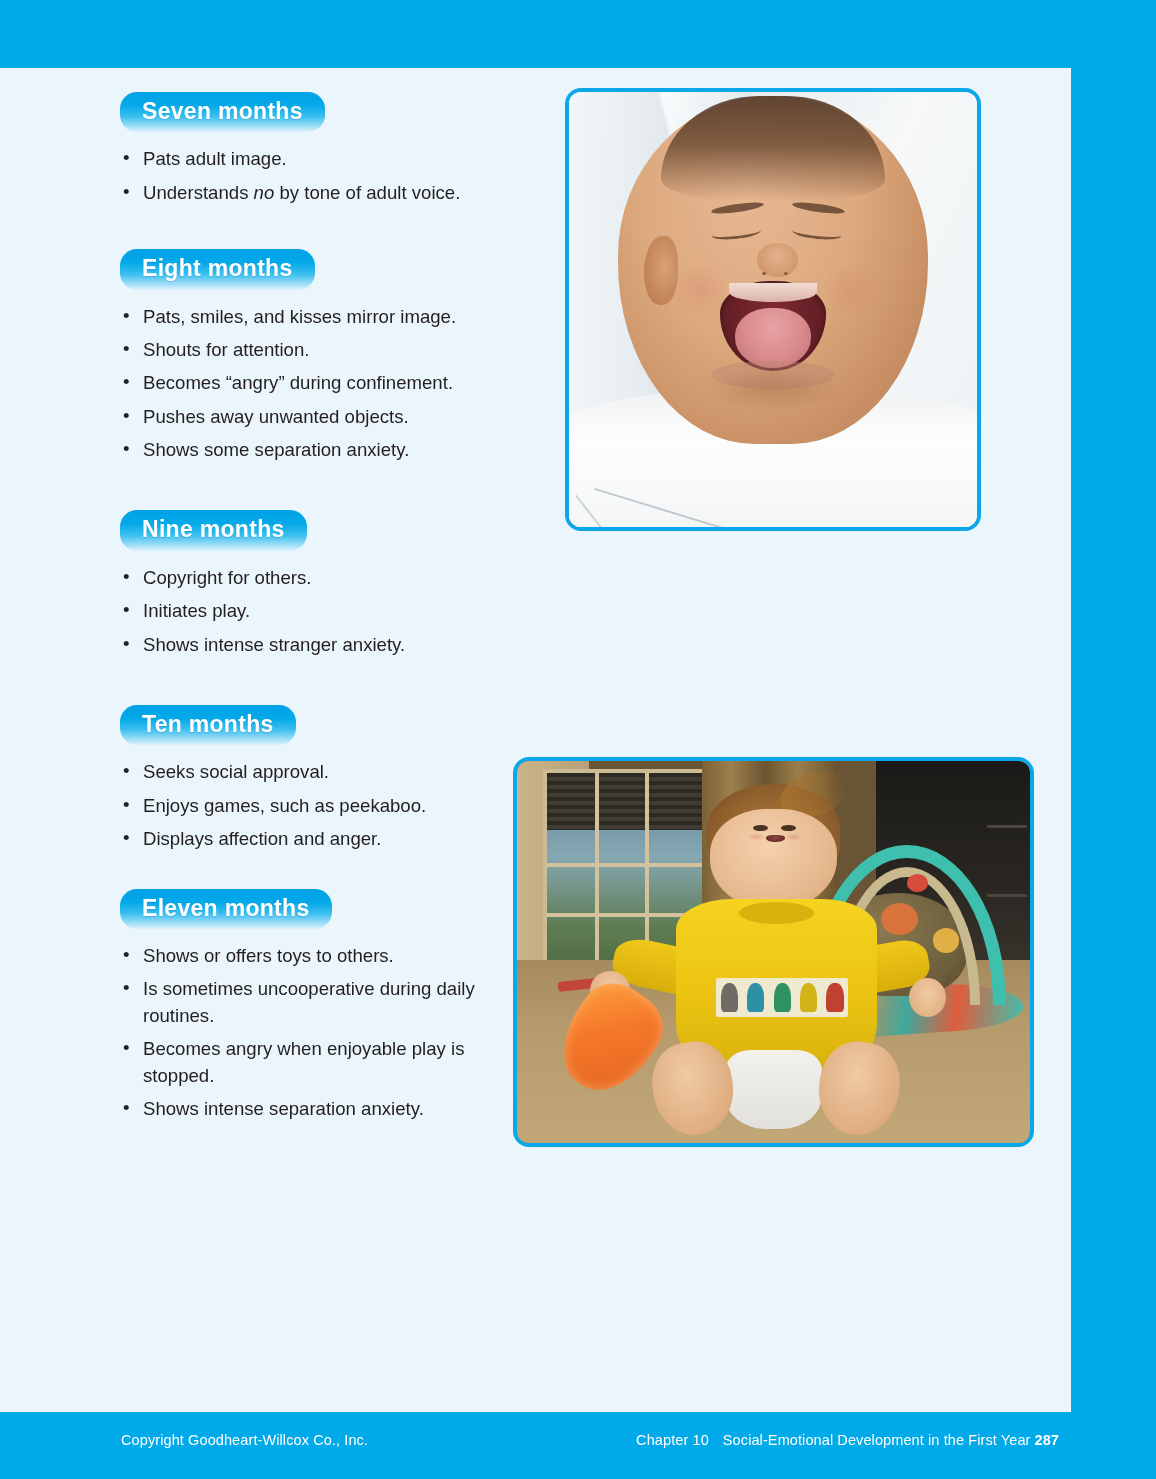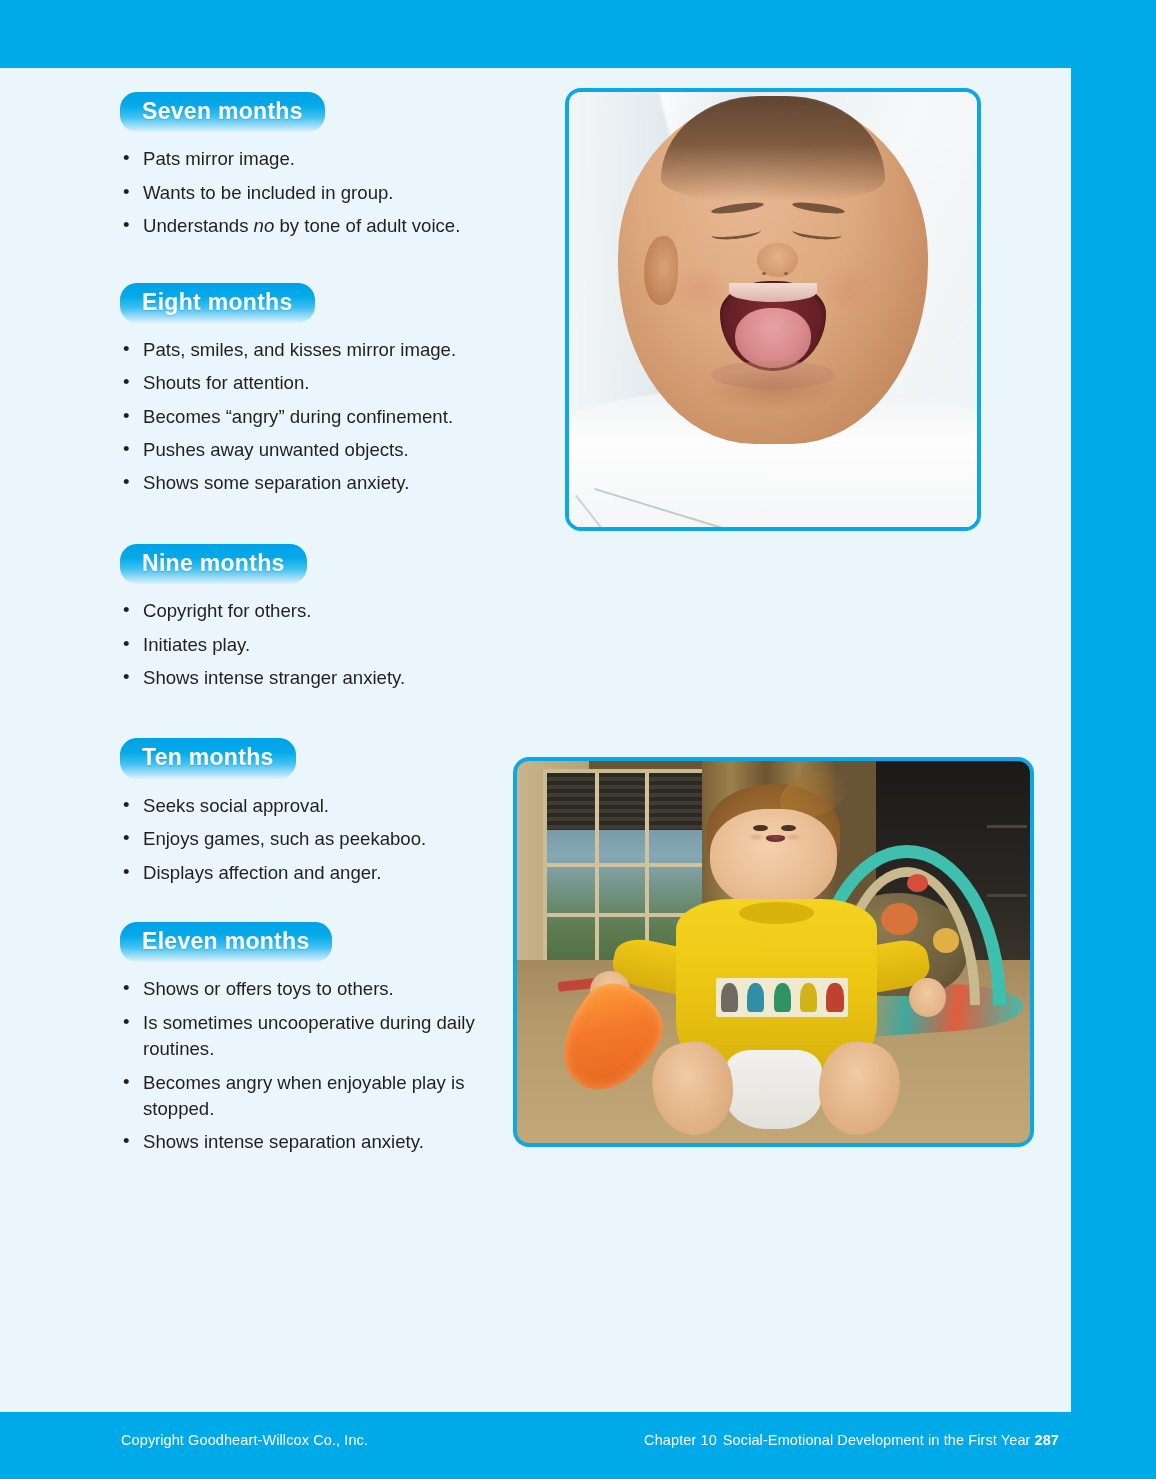--- a/index.html
+++ b/index.html
@@ -61,21 +61,21 @@
     position: absolute;
     right: 12px;
     top: 20px;
     color: #ffffff;
     font-size: 14.5px;
     letter-spacing: .1px;
     white-space: nowrap;
     display: flex;
     align-items: baseline;
   }
-  .footer-right .chapter-num { margin-right: 6px; }
+  .footer-right .chapter-num { margin-right: 14px; }
   .footer-right .chapter-title { margin-right: 4px; }
   .footer-right .page-num { font-weight: bold; }
 
   
   .text-col {
     position: absolute;
     left: 120px;
     top: 92px;
     width: 370px;
   }
@@ -488,22 +488,21 @@
 
 <div class="page">
 
   <div class="page-field"></div>
 
   <div class="text-col">
 
     <div class="section">
       <div class="pill">Seven months</div>
       <ul class="bullets">
-        <li><span>Pats mirror image.</span></li>
-        <li><span>Wants to be included in group.</span></li>
+        <li><span>Pats adult image.</span></li>
         <li><span>Understands </span><em>no</em><span> by tone of adult voice.</span></li>
       </ul>
     </div>
     <div class="gap-seven"></div>
 
     <div class="section">
       <div class="pill">Eight months</div>
       <ul class="bullets">
         <li><span>Pats, smiles, and kisses mirror image.</span></li>
         <li><span>Shouts for attention.</span></li>

